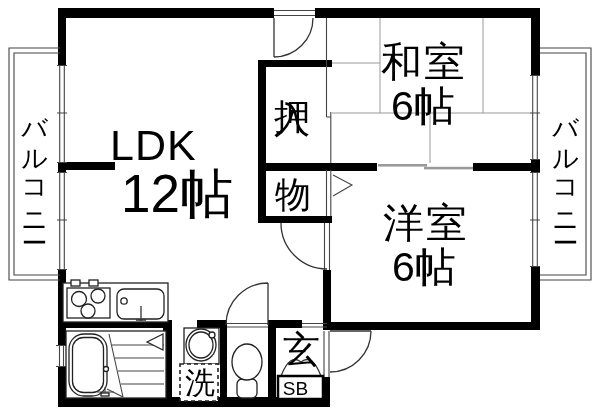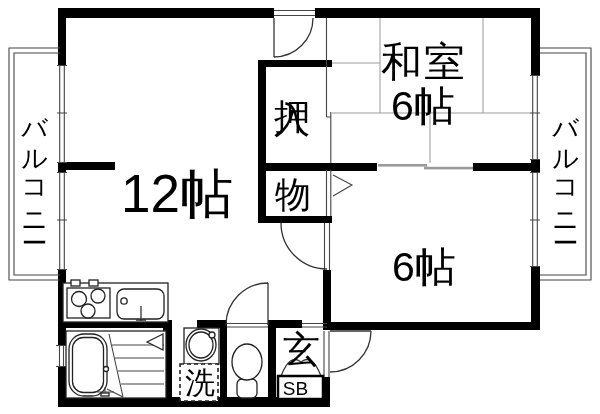--- a/index.html
+++ b/index.html
@@ -161,25 +161,27 @@
   </g>
 
   <g>
     <path class="thin" d="M281,376 Q290,353 301,362 Q312,353 321,376"></path>
   </g>
   <g>
     <rect x="278" y="376" width="45" height="23" fill="#fff" stroke="#000" stroke-width="2.5"></rect>
   </g>
 </svg>
 
+<div class="lbl" style="left:110px;top:124px;font-size:43px;letter-spacing:1px;">LDK</div>
 <div class="lbl" style="left:121px;top:167px;font-size:53px;">12帖</div>
 
 <div class="lbl" style="left:381px;top:42px;font-size:41px;letter-spacing:2px;">和室</div>
 <div class="lbl" style="left:391px;top:86px;font-size:41px;">6帖</div>
 
+<div class="lbl" style="left:383px;top:203px;font-size:41px;letter-spacing:2px;">洋室</div>
 <div class="lbl" style="left:392px;top:247px;font-size:41px;">6帖</div>
 
 <div class="lbl v" style="left:274px;top:71px;font-size:36px;">押入</div>
 <div class="lbl" style="left:275px;top:177px;font-size:36px;">物</div>
 
 <div class="lbl" style="left:283px;top:331px;font-size:37px;">玄</div>
 <div class="lbl" style="left:281px;top:379px;font-size:19px;width:29px;text-align:center;">SB</div>
 
 <div class="lbl" style="left:185px;top:368px;font-size:30px;">洗</div>
 

